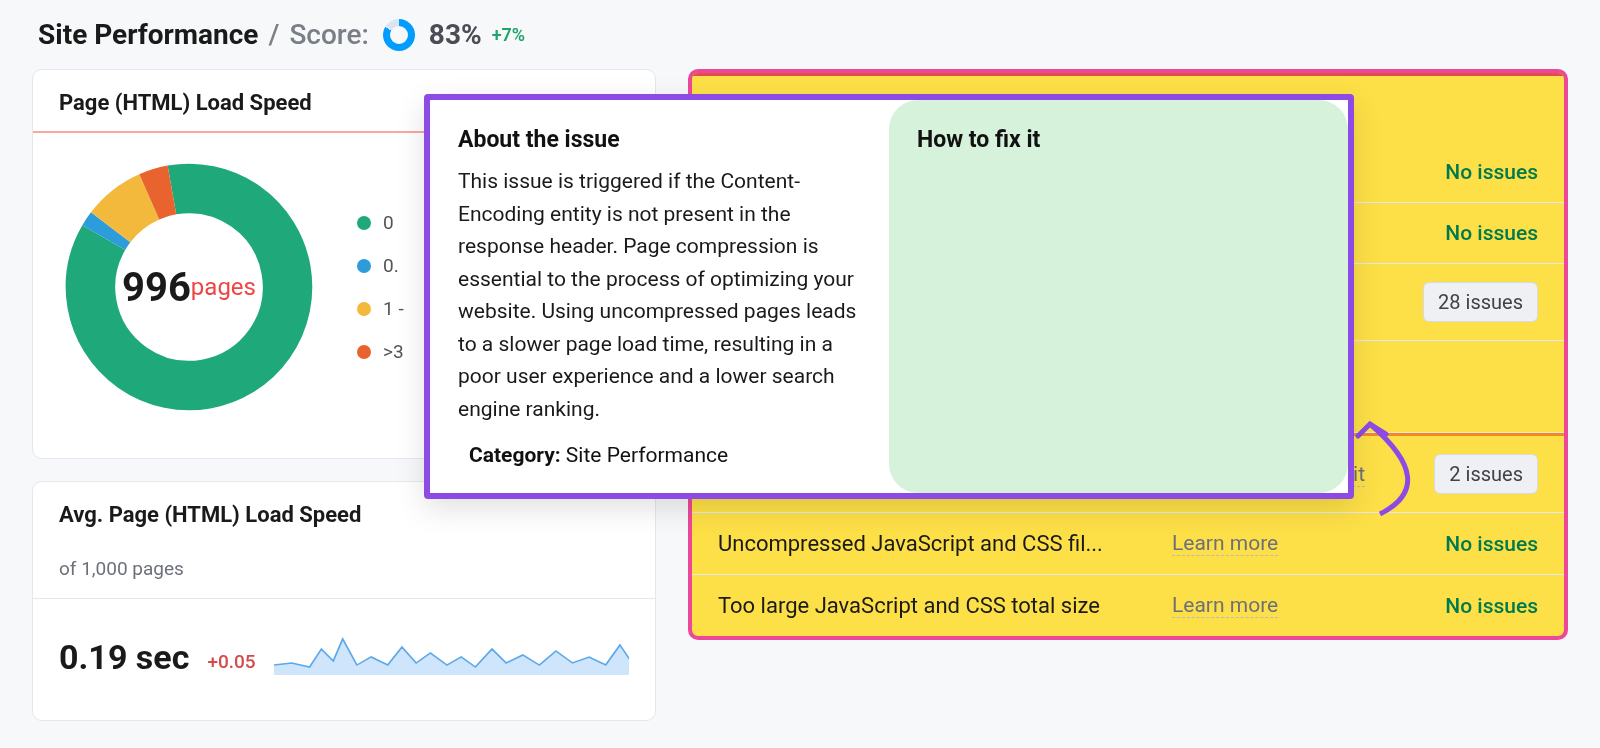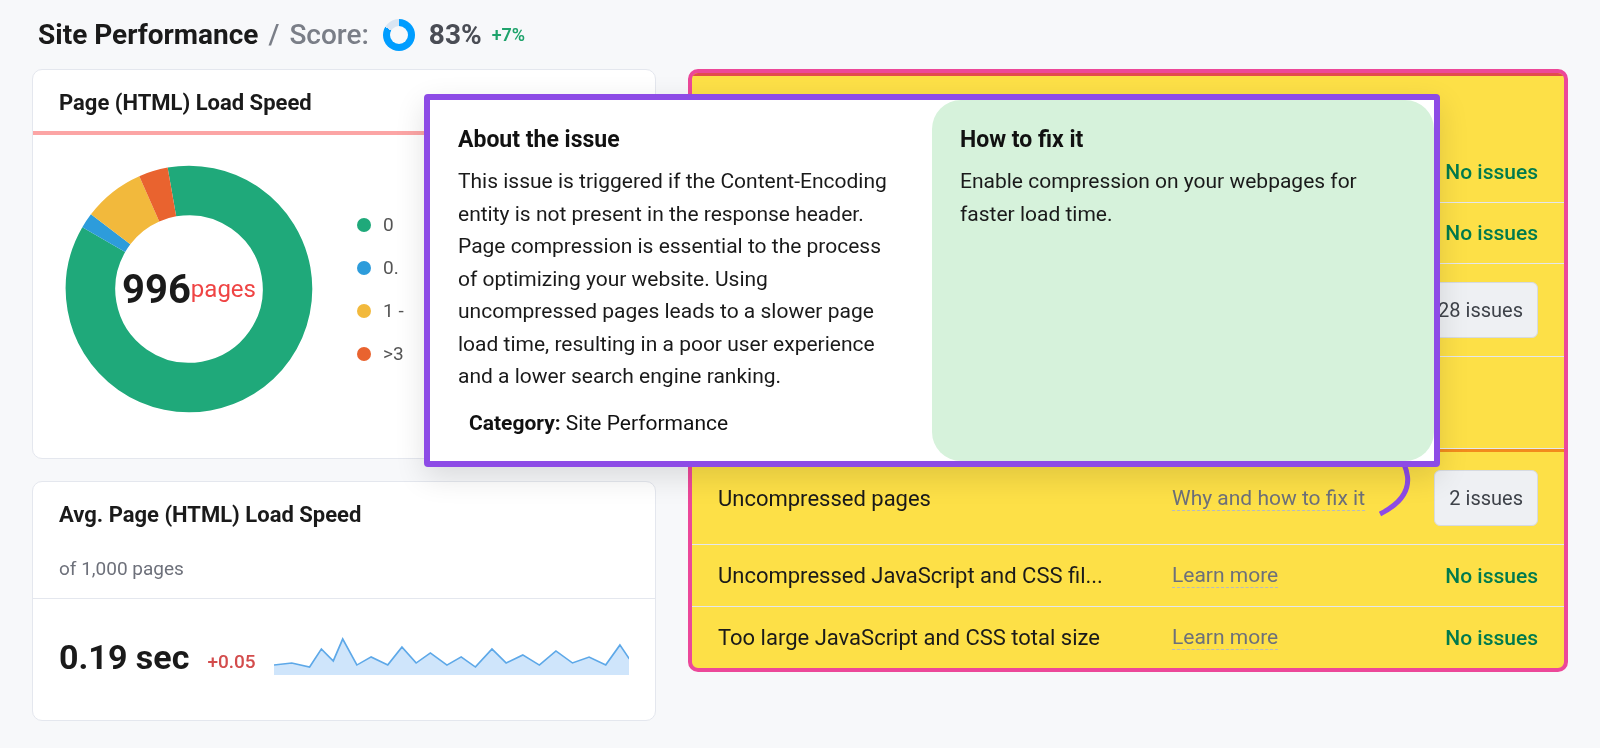--- a/index.html
+++ b/index.html
@@ -75,21 +75,21 @@
     gap: 22px;
   }
 
   .card {
     background: #fff;
     border: 1px solid #e4e7ee;
     border-radius: 10px;
   }
   .card-header {
     padding: 20px 26px 16px 26px;
-    border-bottom: 4px solid #fca5a5;
+    border-bottom: 2px solid #fca5a5;
   }
   .card-title {
     font-size: 22px;
     font-weight: 700;
     color: #1a1a1a;
   }
   .card-subtitle {
     font-size: 19px;
     color: #6d707a;
     padding: 14px 26px 0 26px;
@@ -218,32 +218,32 @@
   }
   .no-issues {
     font-size: 21px;
     font-weight: 500;
     color: #007a4d;
   }
   .count-badge {
     background: #eef0f3;
     border: 1px solid #d6dae1;
     border-radius: 6px;
-    padding: 15px 14px;
+    padding: 7px 14px;
     font-size: 20px;
     color: #3e4249;
     cursor: pointer;
   }
 
   
   .popover {
     position: absolute;
     top: 94px;
     left: 424px;
-    width: 1016px;
+    width: 930px;
     background: #fff;
     border: 6px solid #8d4be6;
     border-radius: 4px;
     display: flex;
     z-index: 20;
     box-shadow: 0 10px 30px rgba(0,0,0,.12);
   }
   .pop-left, .pop-right {
     padding: 26px 28px;
   }
@@ -416,20 +416,19 @@
   <div class="pop-left">
     <div class="pop-title">About the issue</div>
     <div class="pop-text">This issue is triggered if the Content-Encoding entity is not present in the response header. Page compression is essential to the process of optimizing your website. Using uncompressed pages leads to a slower page load time, resulting in a poor user experience and a lower search engine ranking.</div>
     <div class="pop-cat">
       <b>Category:</b>
       <span>Site Performance</span>
     </div>
   </div>
   <div class="pop-right">
     <div class="pop-title">How to fix it</div>
-    <div class="pop-text">Enable compression on your webpages for faster load time.</div>
   </div>
 </div>
 
 <svg class="arrow-svg" viewBox="0 0 110 130">
   <path d="M40 120 Q100 90 30 30" fill="none" stroke="#8d4be6" stroke-width="5"></path>
   <path d="M30 30 L18 42 M30 30 L46 40" fill="none" stroke="#8d4be6" stroke-width="5" stroke-linecap="round"></path>
 </svg>
 
 </body></html>

